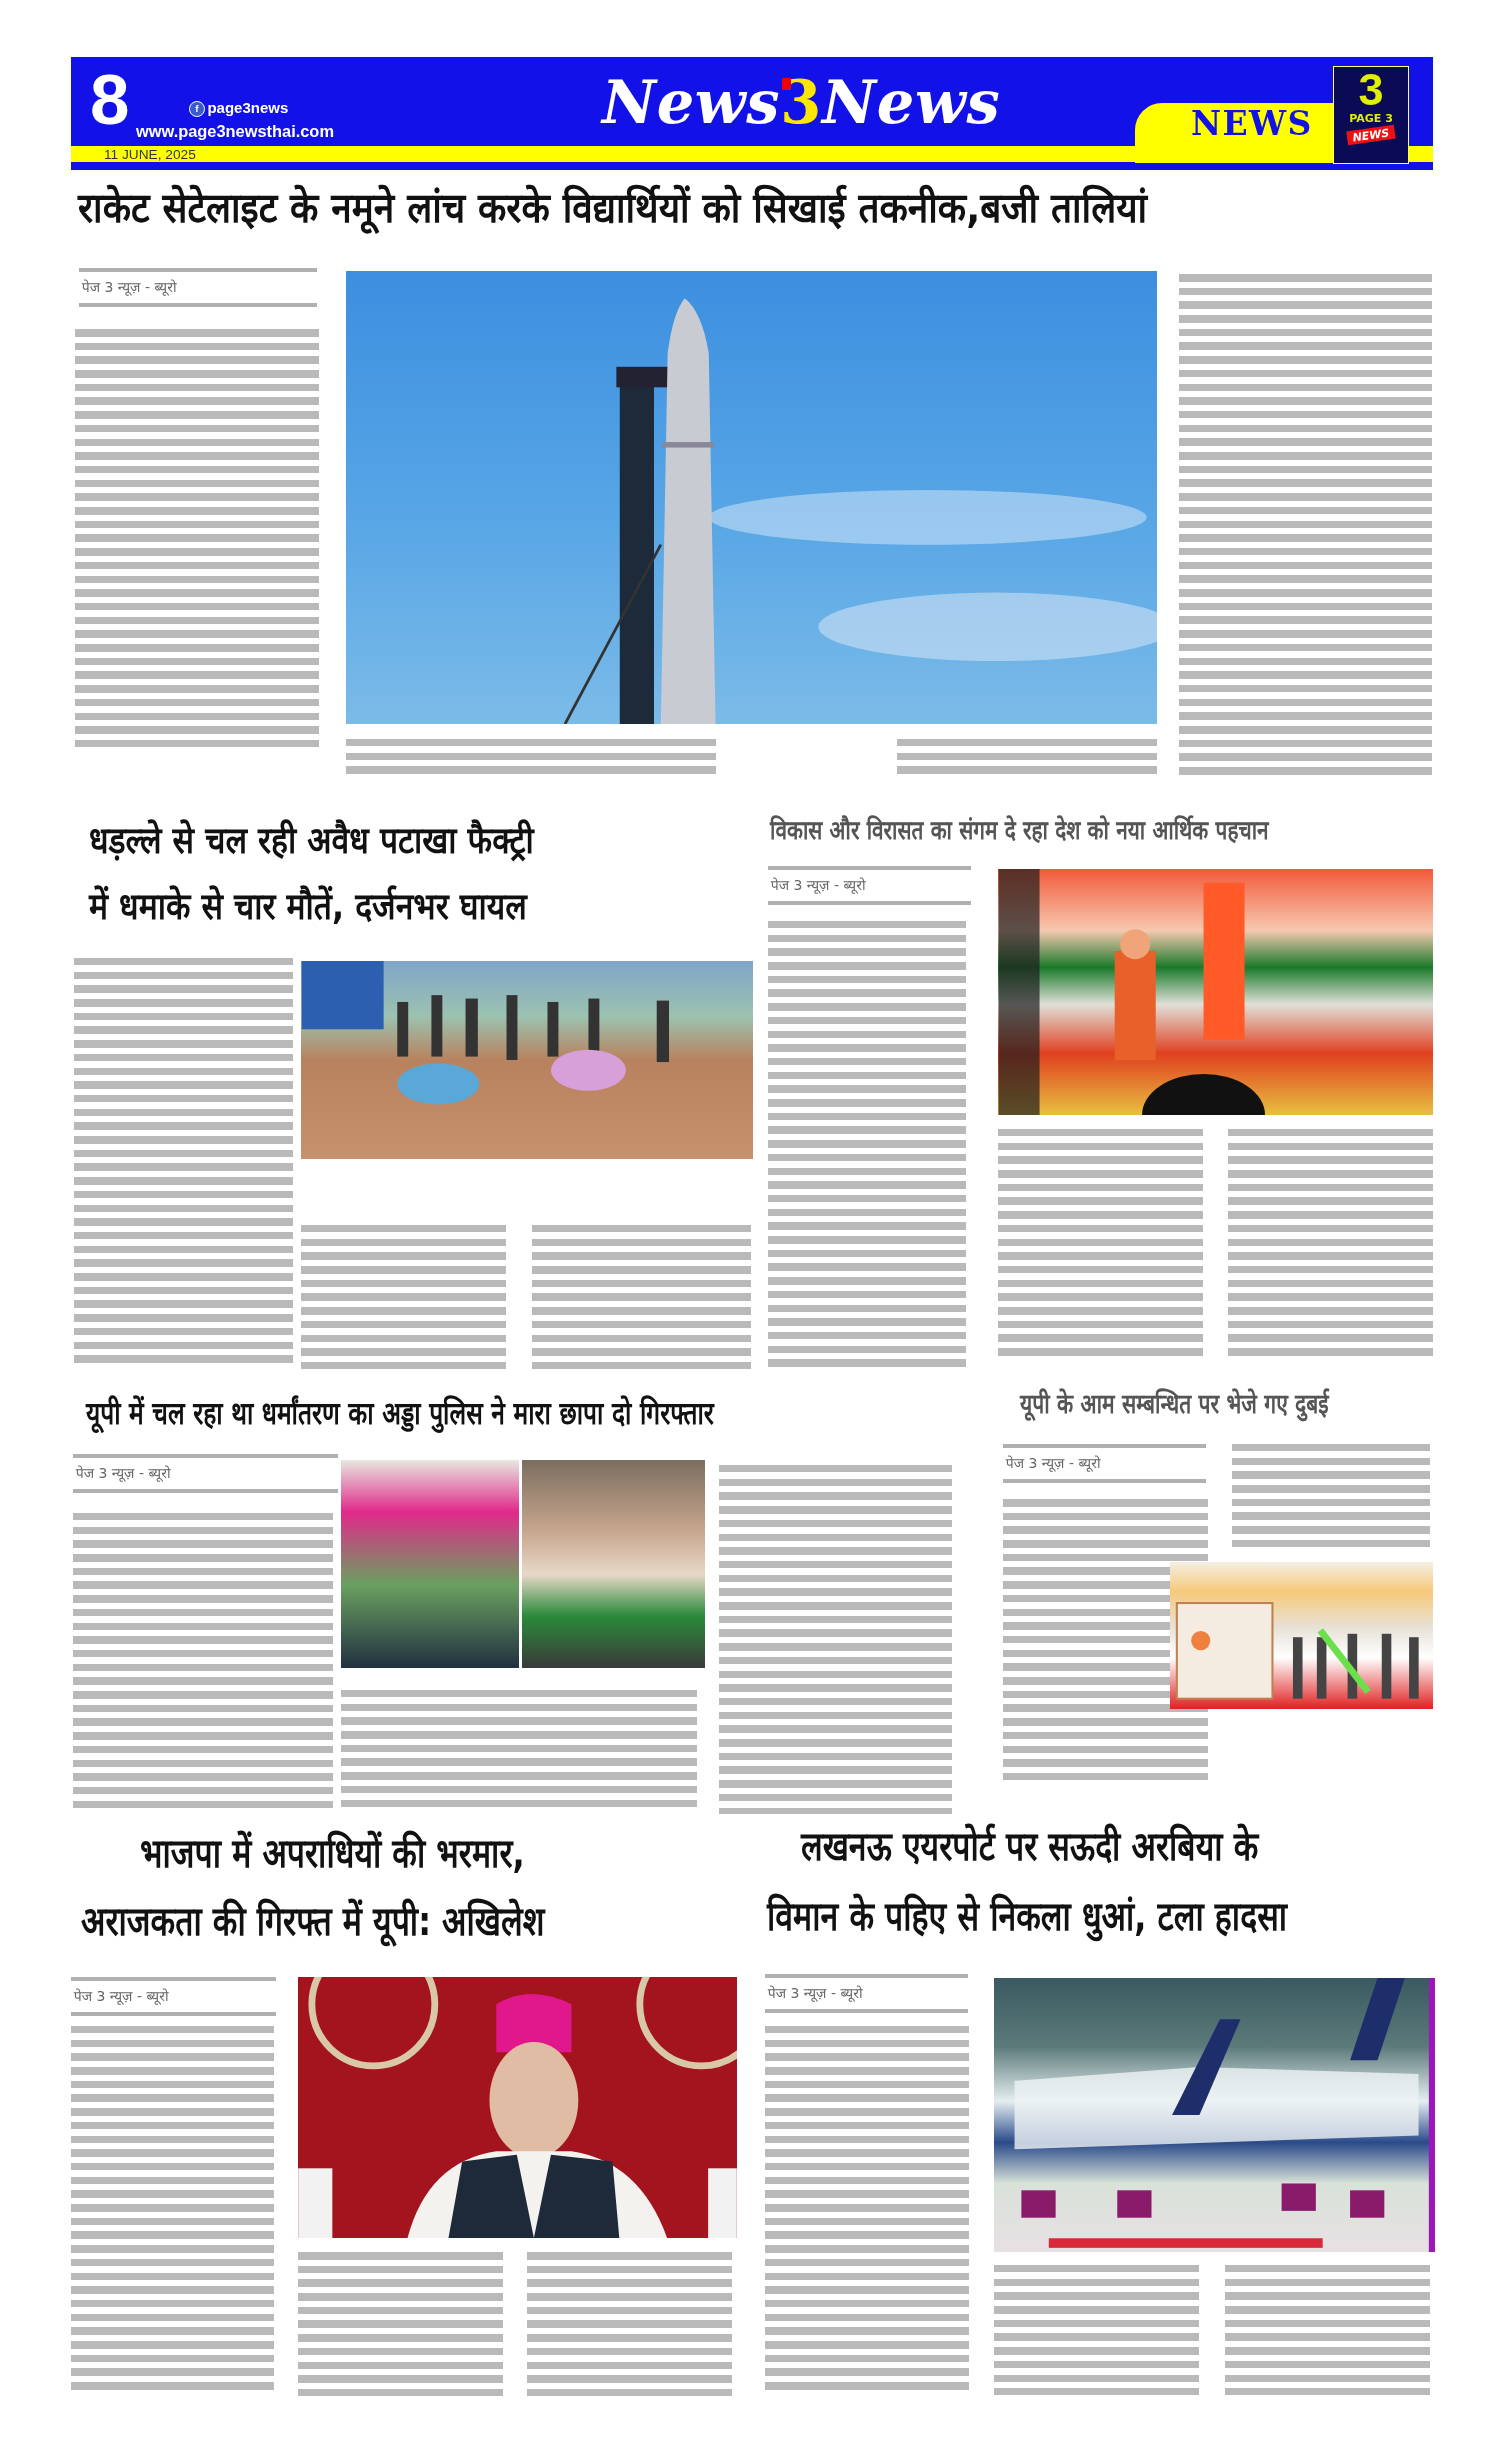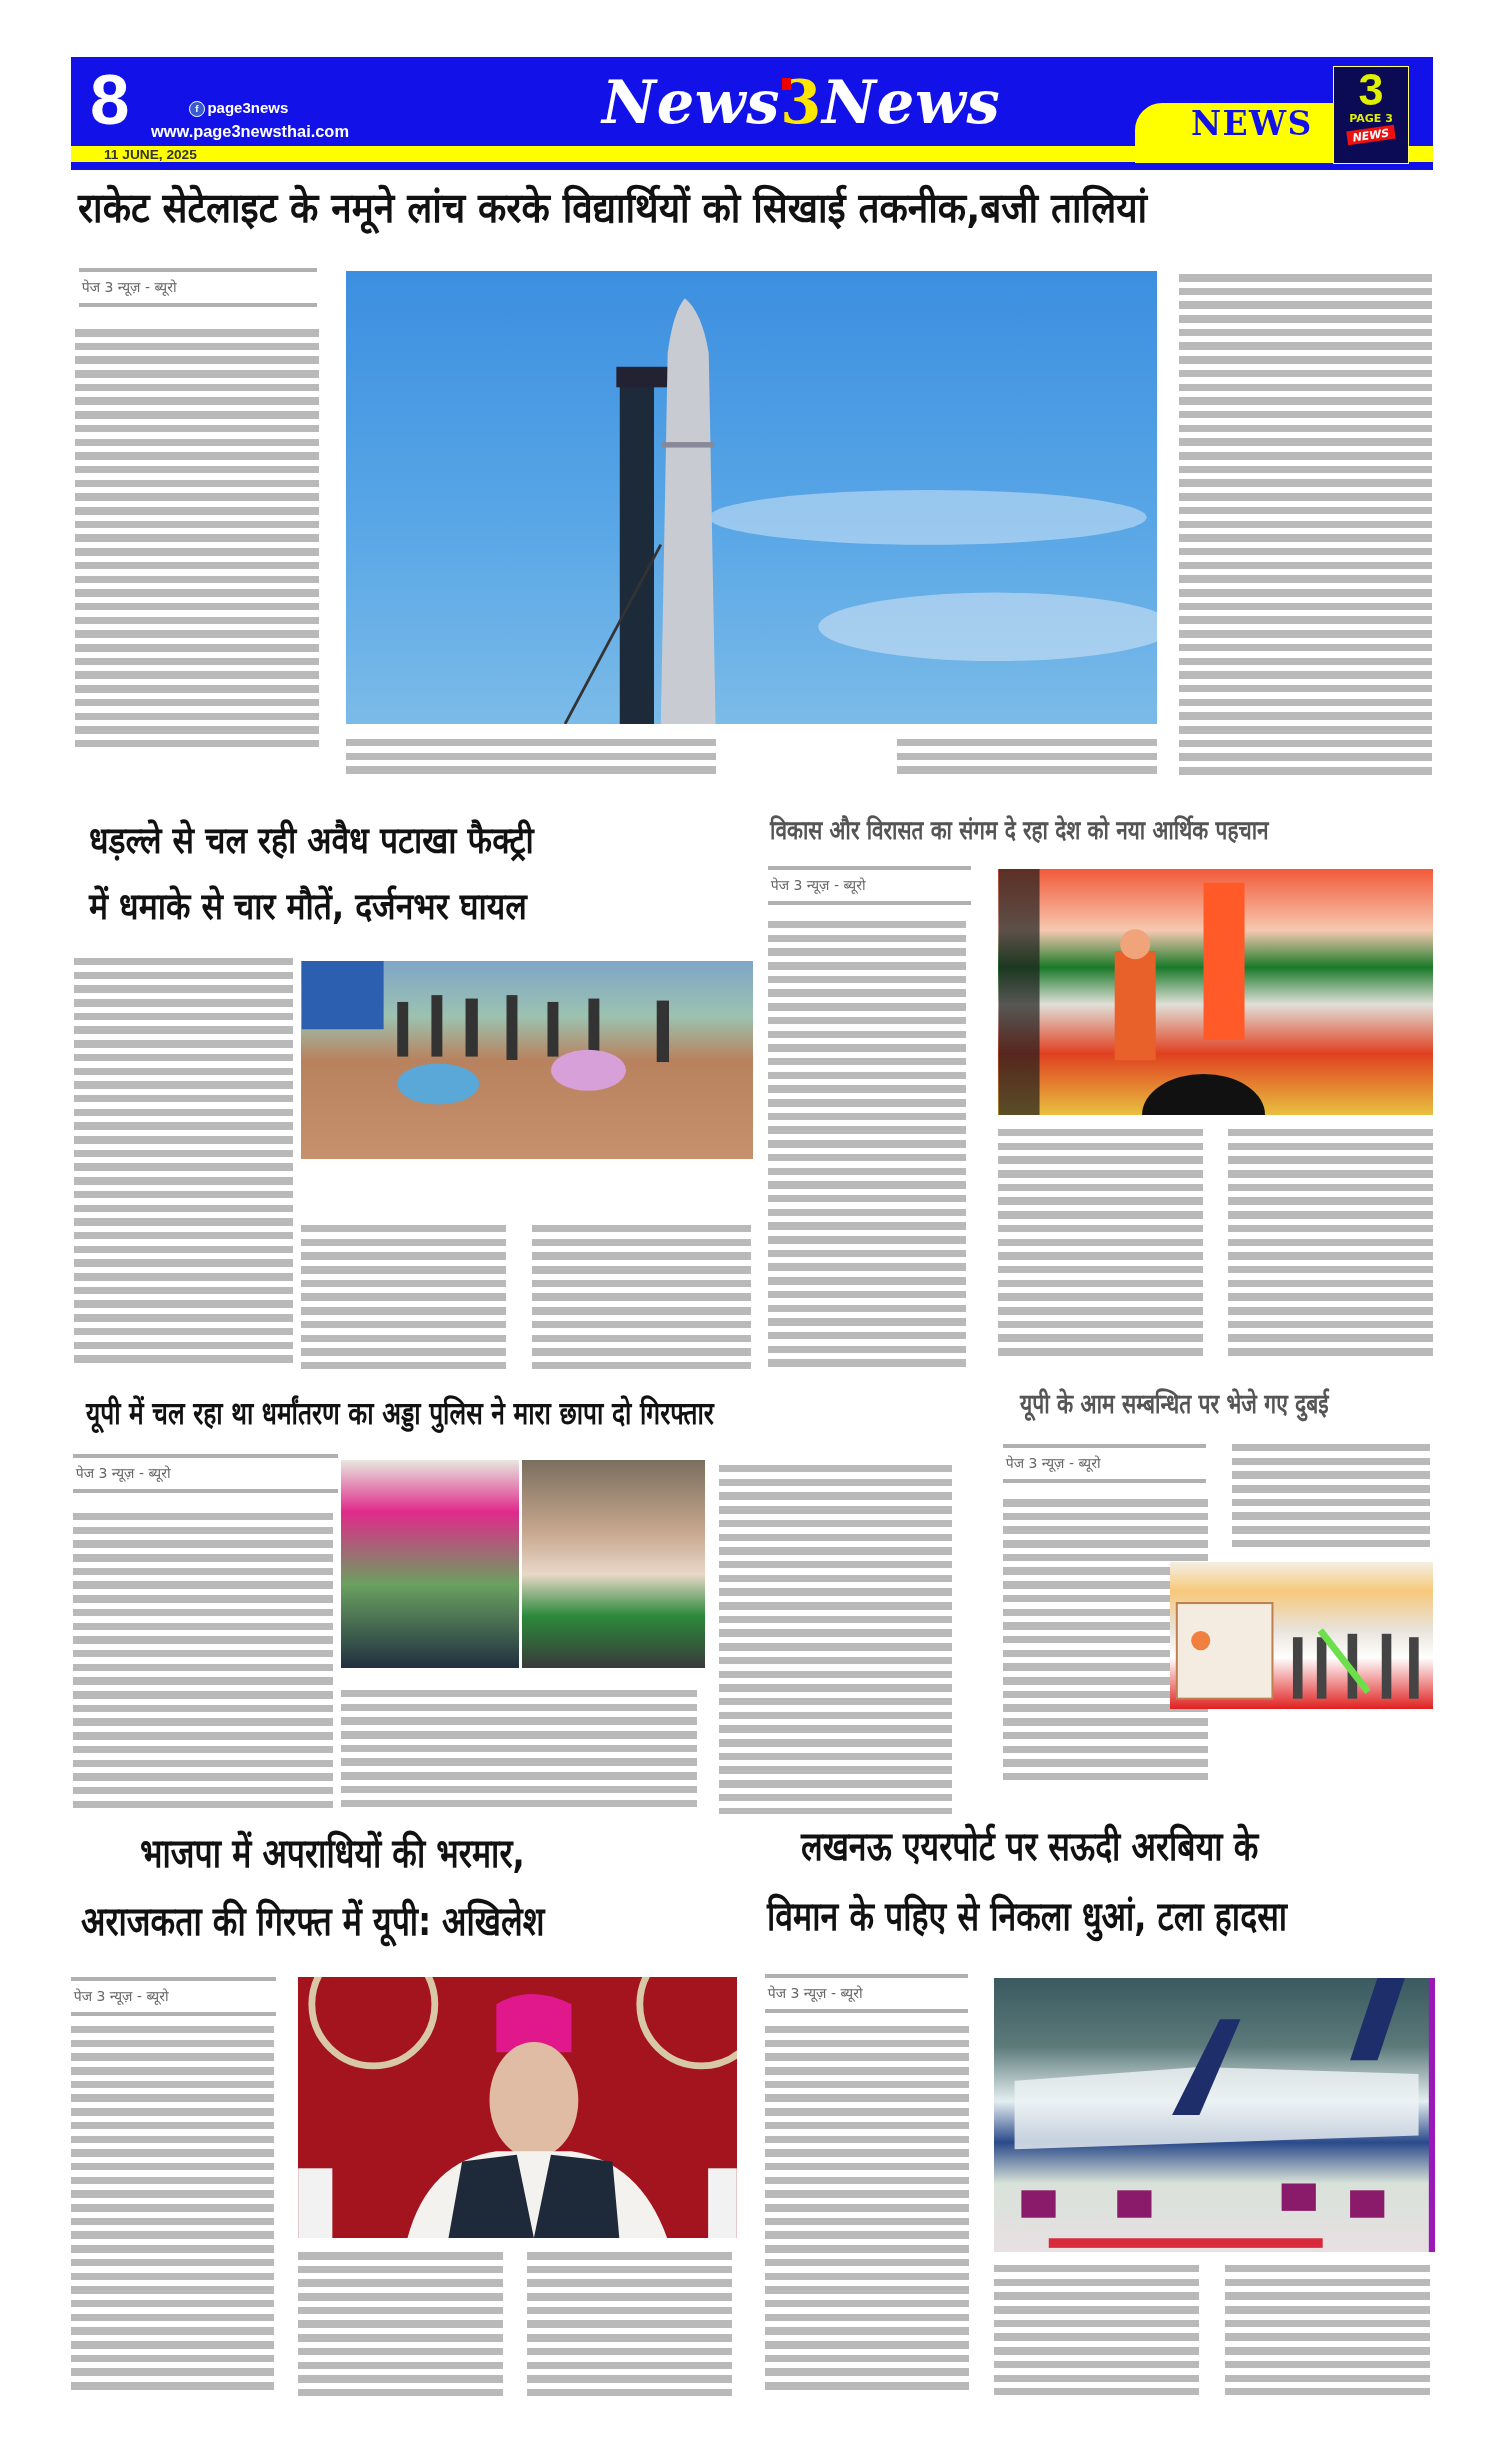--- a/index.html
+++ b/index.html
@@ -5,22 +5,22 @@
   html,body{margin:0;padding:0;background:#fff;}
   body{width:1506px;height:2438px;position:relative;overflow:hidden;font-family:"DejaVu Sans",sans-serif;color:#111;}
   .abs{position:absolute;}
   
   .mast{left:71px;top:57px;width:1362px;height:110px;background:#1212e8;}
   .mast-yellow{left:71px;top:146px;width:1362px;height:16.4px;background:#ffff00;}
   .mast-india-tab{left:1135px;top:103px;width:240px;height:60px;background:#ffff00;border-top-left-radius:27px;}
   .pageno{left:90px;top:64px;font-size:71px;font-weight:bold;color:#fff;font-family:"Liberation Sans",sans-serif;line-height:1;}
   .fb{left:149px;top:99px;font-size:15px;color:#fff;font-family:"Liberation Sans",sans-serif;font-weight:bold;padding-left:40px;}
   .fb .ico{display:inline-block;width:13.7px;height:13.7px;border-radius:50%;background:#3a5bd0;border:1.4px solid #fff;color:#fff;font-size:9.6px;text-align:center;line-height:13.7px;margin-right:2.7px;vertical-align:middle;}
-  .url{left:151px;top:122px;font-size:16.4px;color:#fff;font-family:"Liberation Sans",sans-serif;font-weight:bold;}
-  .date{left:104px;top:147px;font-size:13.7px;font-weight:bold;color:#333;font-family:"Liberation Sans",sans-serif;}
+  .url{left:136px;top:122px;font-size:16.4px;color:#fff;font-family:"Liberation Sans",sans-serif;font-weight:bold;}
+  .date{left:104px;top:147px;font-size:13.7px;font-weight:normal;color:#333;font-family:"Liberation Sans",sans-serif;}
   .logo{left:602px;top:68px;font-family:"DejaVu Serif",serif;font-size:59px;color:#fff;font-style:italic;font-weight:bold;letter-spacing:0.7px;}
   .logo .three{color:#ffe600;font-style:normal;position:relative;}
   .logo .three:before{content:"";position:absolute;left:1.4px;top:9.6px;width:9.6px;height:12.3px;background:#e00;}
   .india{left:1191px;top:104px;font-family:"DejaVu Serif",serif;font-weight:bold;font-size:33px;color:#1212e8;letter-spacing:1.4px;}
   .badge{left:1333px;top:66px;width:74px;height:96px;background:#0a0a55;border:1.4px solid #ffff66;text-align:center;}
   .badge .b3{font-size:45px;color:#e0f000;font-weight:bold;line-height:45px;font-family:"Liberation Sans",sans-serif;}
   .badge .bp{font-size:11px;color:#e0f000;font-weight:bold;}
   .badge .bn{display:inline-block;margin-top:2.7px;background:#e11;color:#fff;font-size:11px;font-style:italic;font-weight:bold;padding:0.7px 5.5px;transform:rotate(-8deg);}
   .mast-bottom{left:71px;top:163px;width:1362px;height:6.8px;background:#1212e8;}
 

